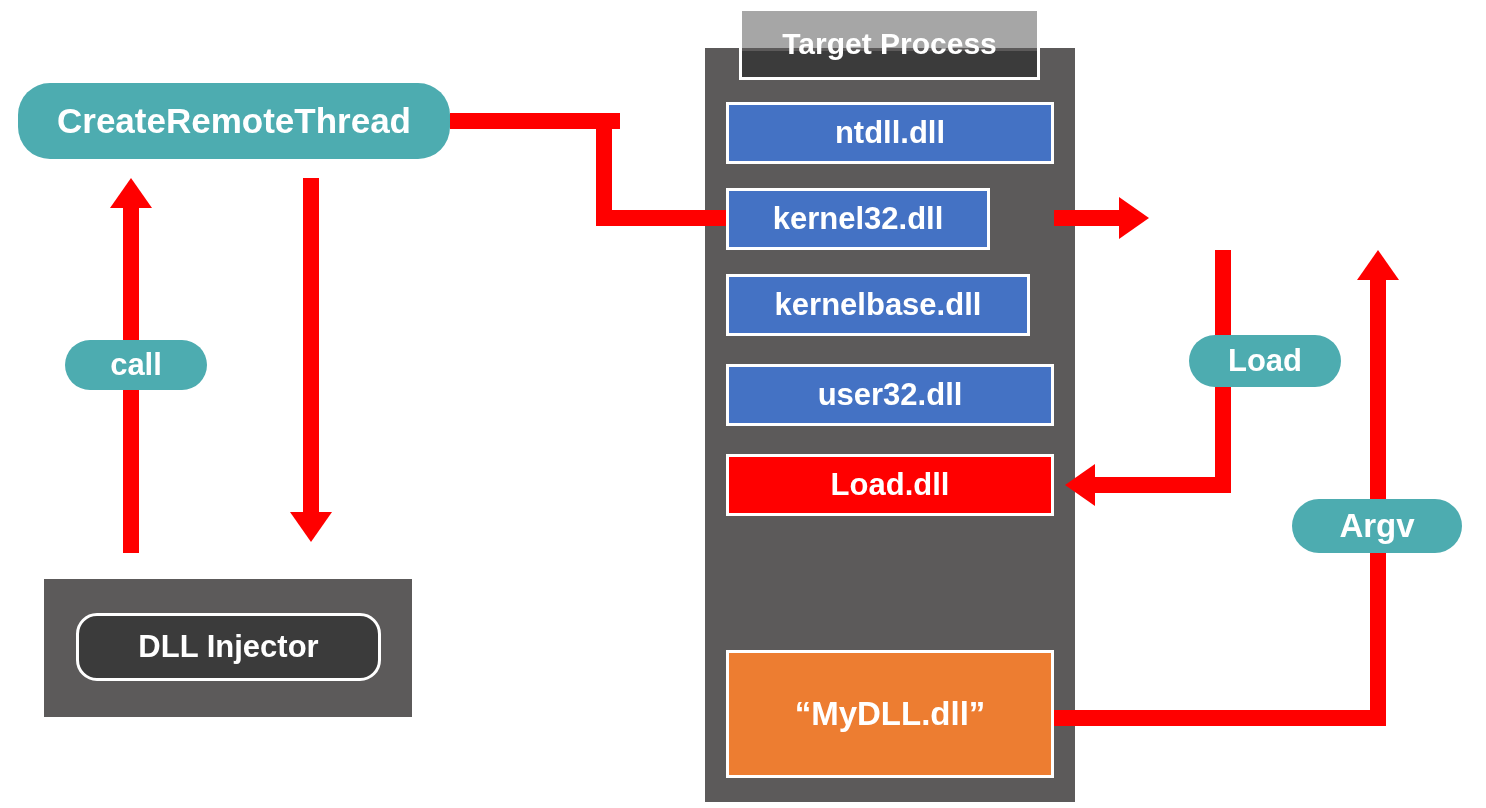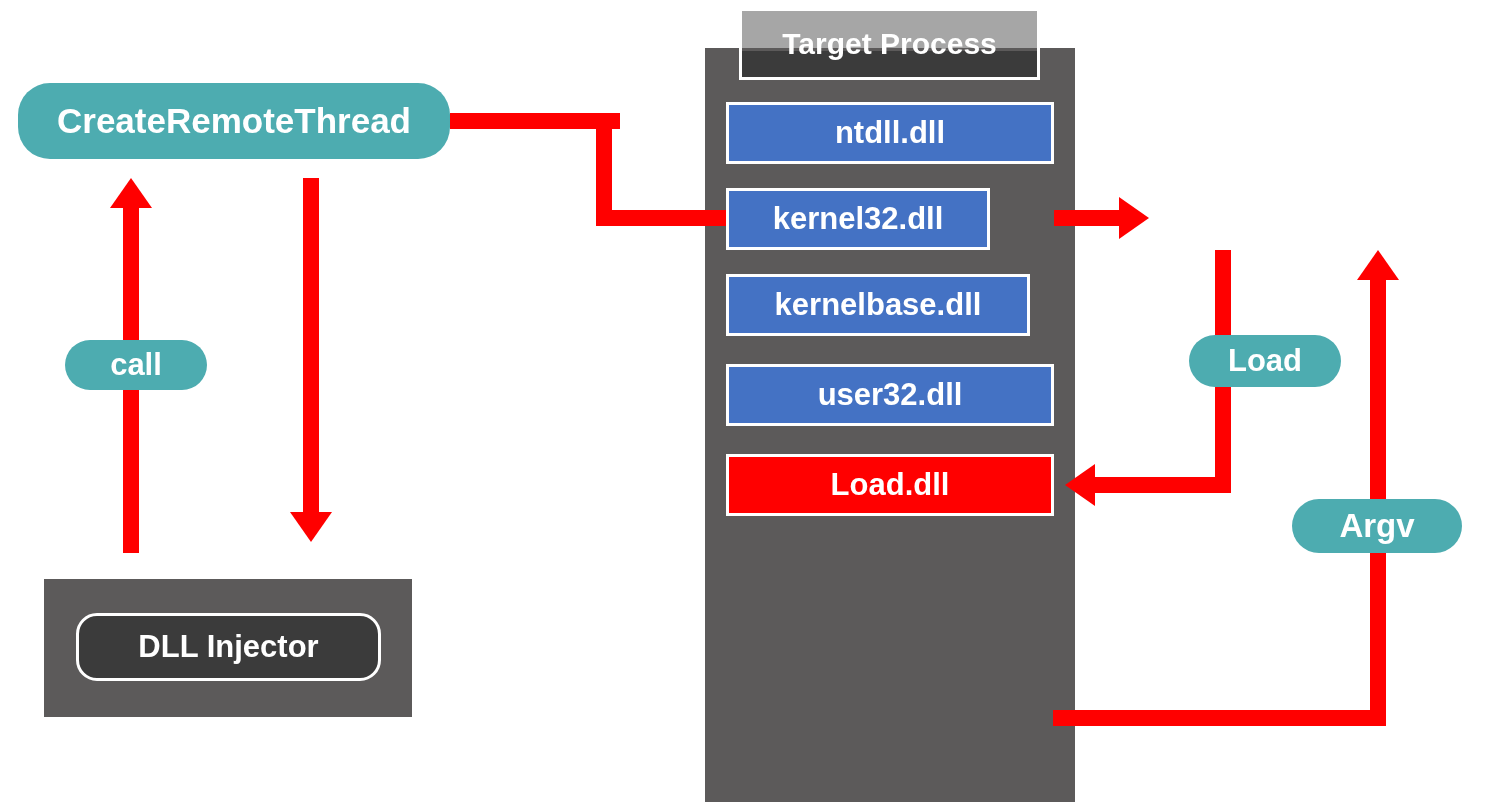--- a/index.html
+++ b/index.html
@@ -131,20 +131,23 @@
   </div>
 
   <div class="box blue wb layer-box" style="left:726px; top:364px; width:328px; height:62px; font-size:31px;">
     <span>user32.dll</span>
   </div>
 
   <div class="box red-box wb layer-box" style="left:726px; top:454px; width:328px; height:62px; font-size:31px;">
     <span>Load.dll</span>
   </div>
 
+  <div class="box orange wb layer-box" style="left:726px; top:650px; width:328px; height:128px; font-size:33px;">
+    <span>“MyDLL.dll”</span>
+  </div>
 
   <div class="hline layer-wire" style="left:1054px; top:210px; width:75px; height:16px;"></div>
   <div class="arrowhead ah-right layer-wire" style="left:1119px; top:197px;"></div>
 
 
   <div class="vline layer-wire" style="left:1215px; top:250px; width:16px; height:241px;"></div>
   <div class="hline layer-wire" style="left:1095px; top:477px; width:136px; height:16px;"></div>
   <div class="arrowhead ah-left layer-wire" style="left:1065px; top:464px;"></div>
 
   <div class="box teal layer-label" style="left:1180px; top:335px; width:152px; height:52px; font-size:31px;margin-left:9px;">

